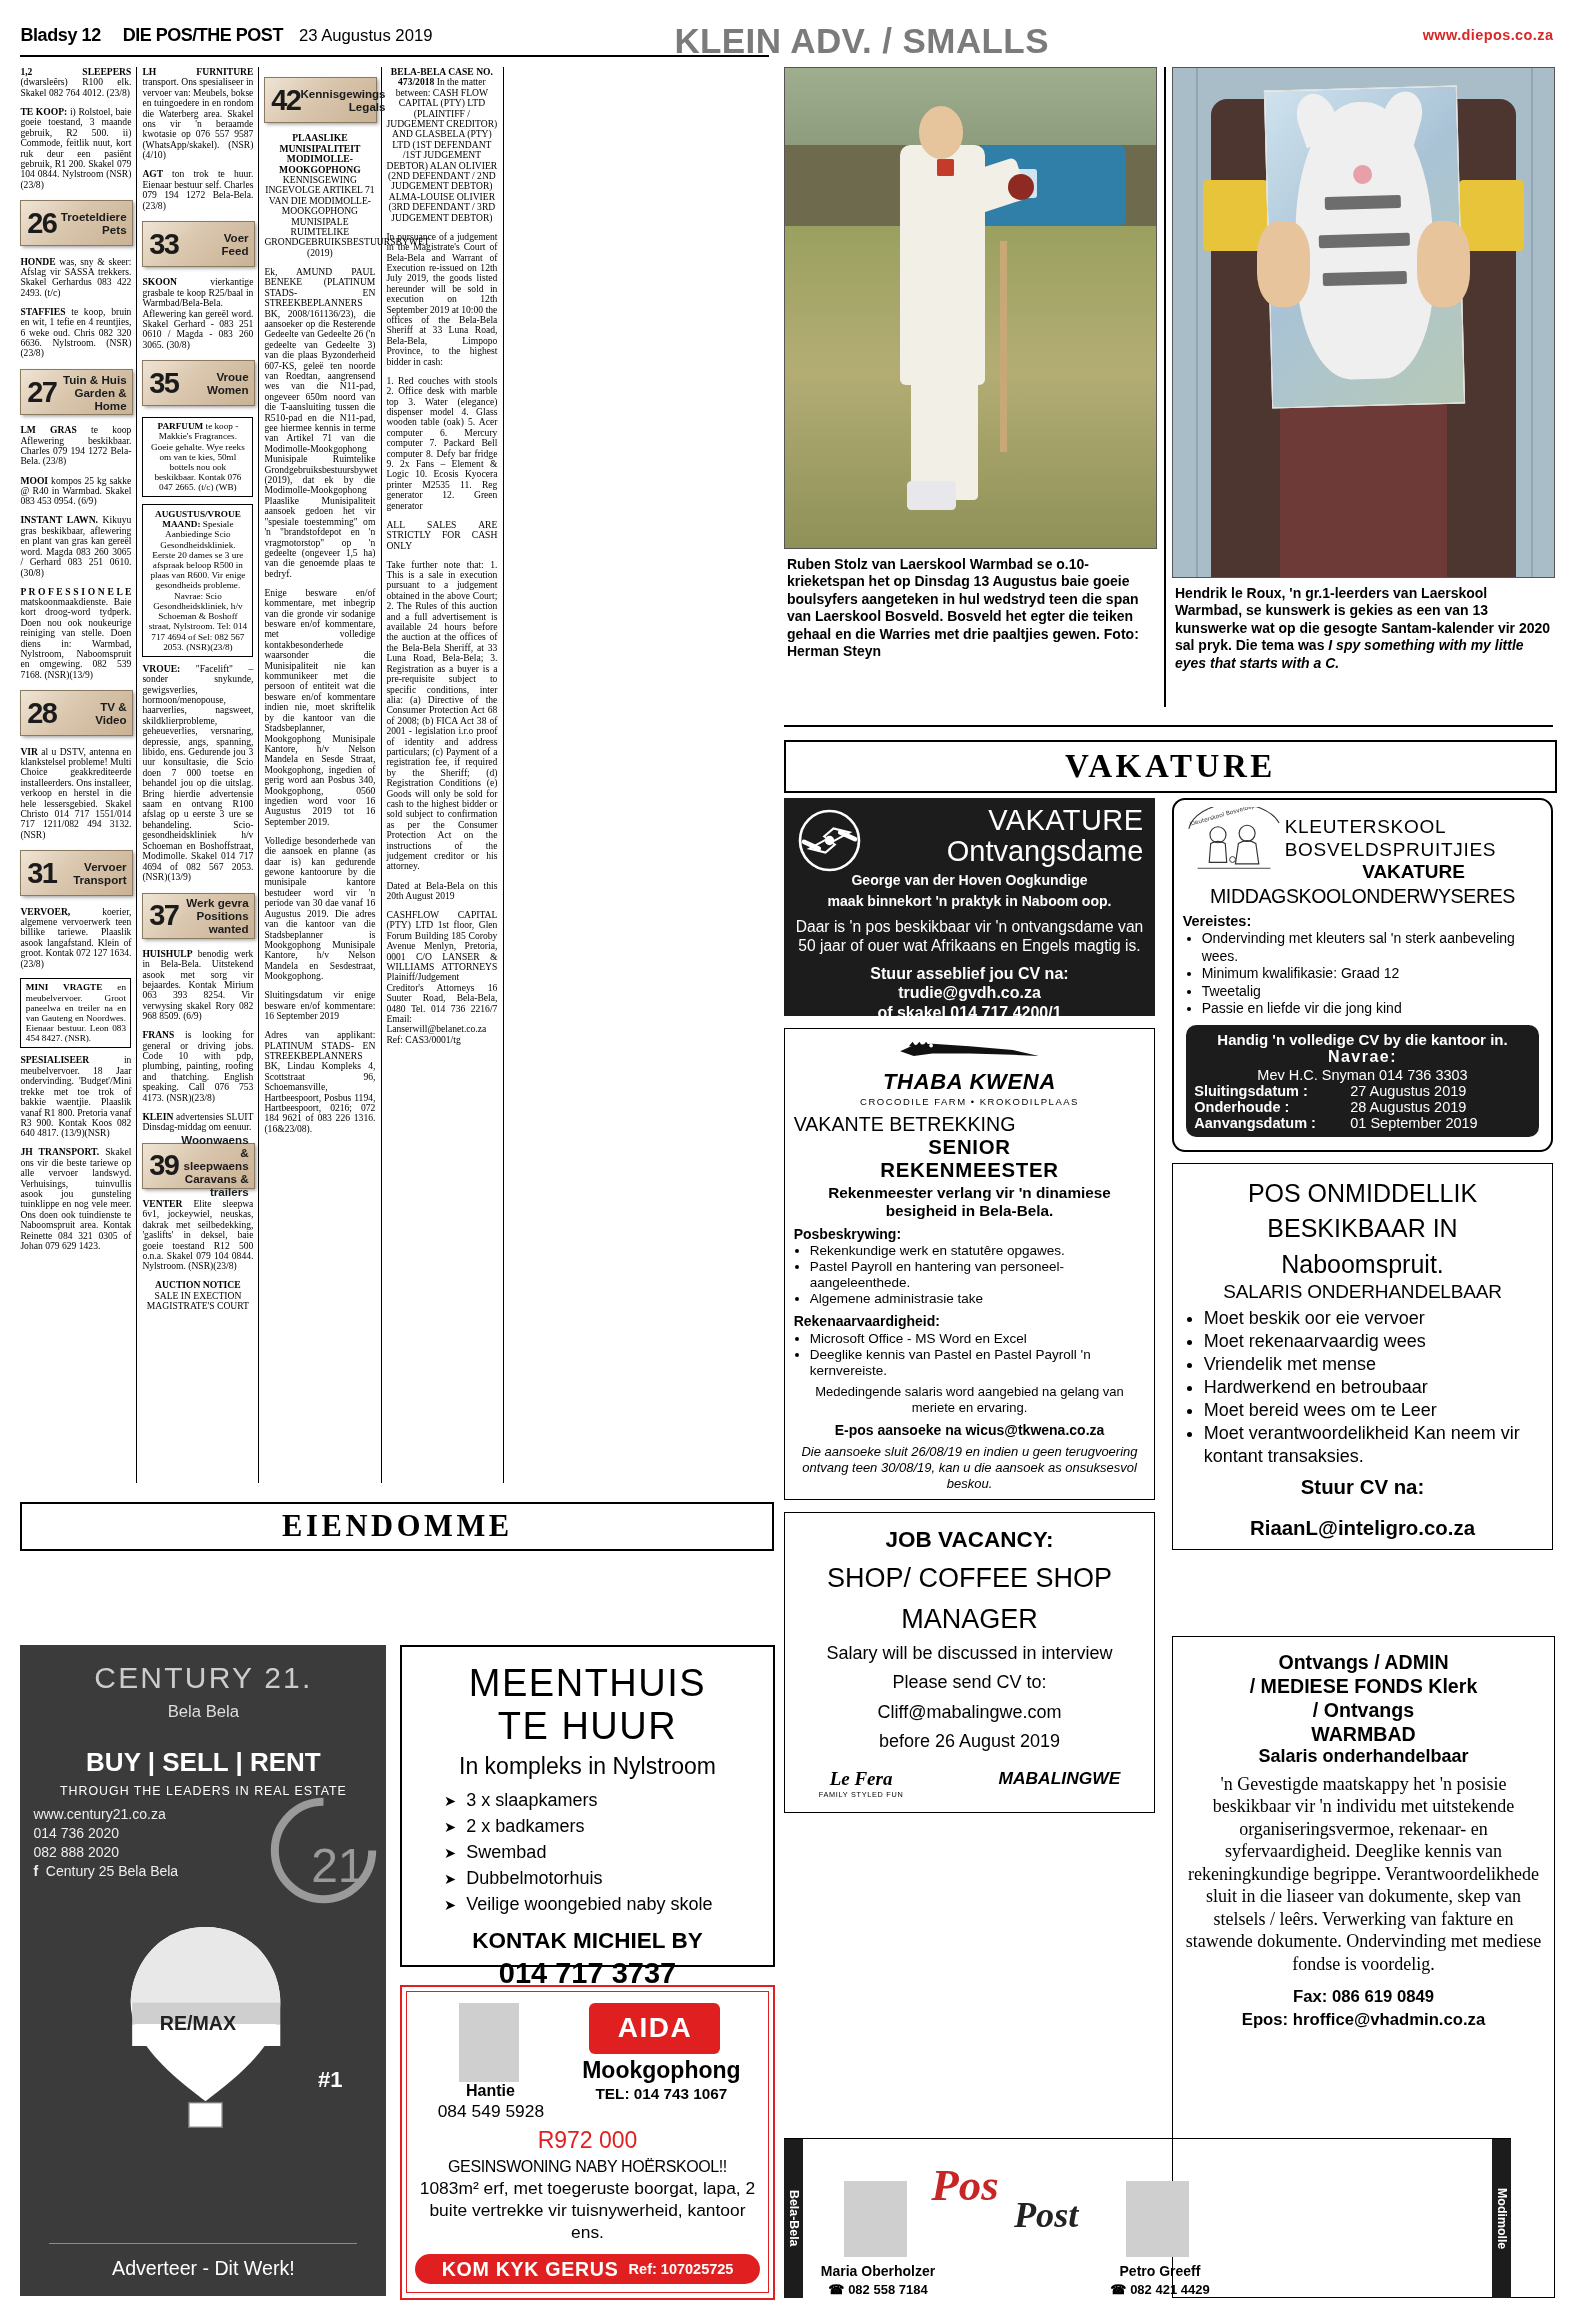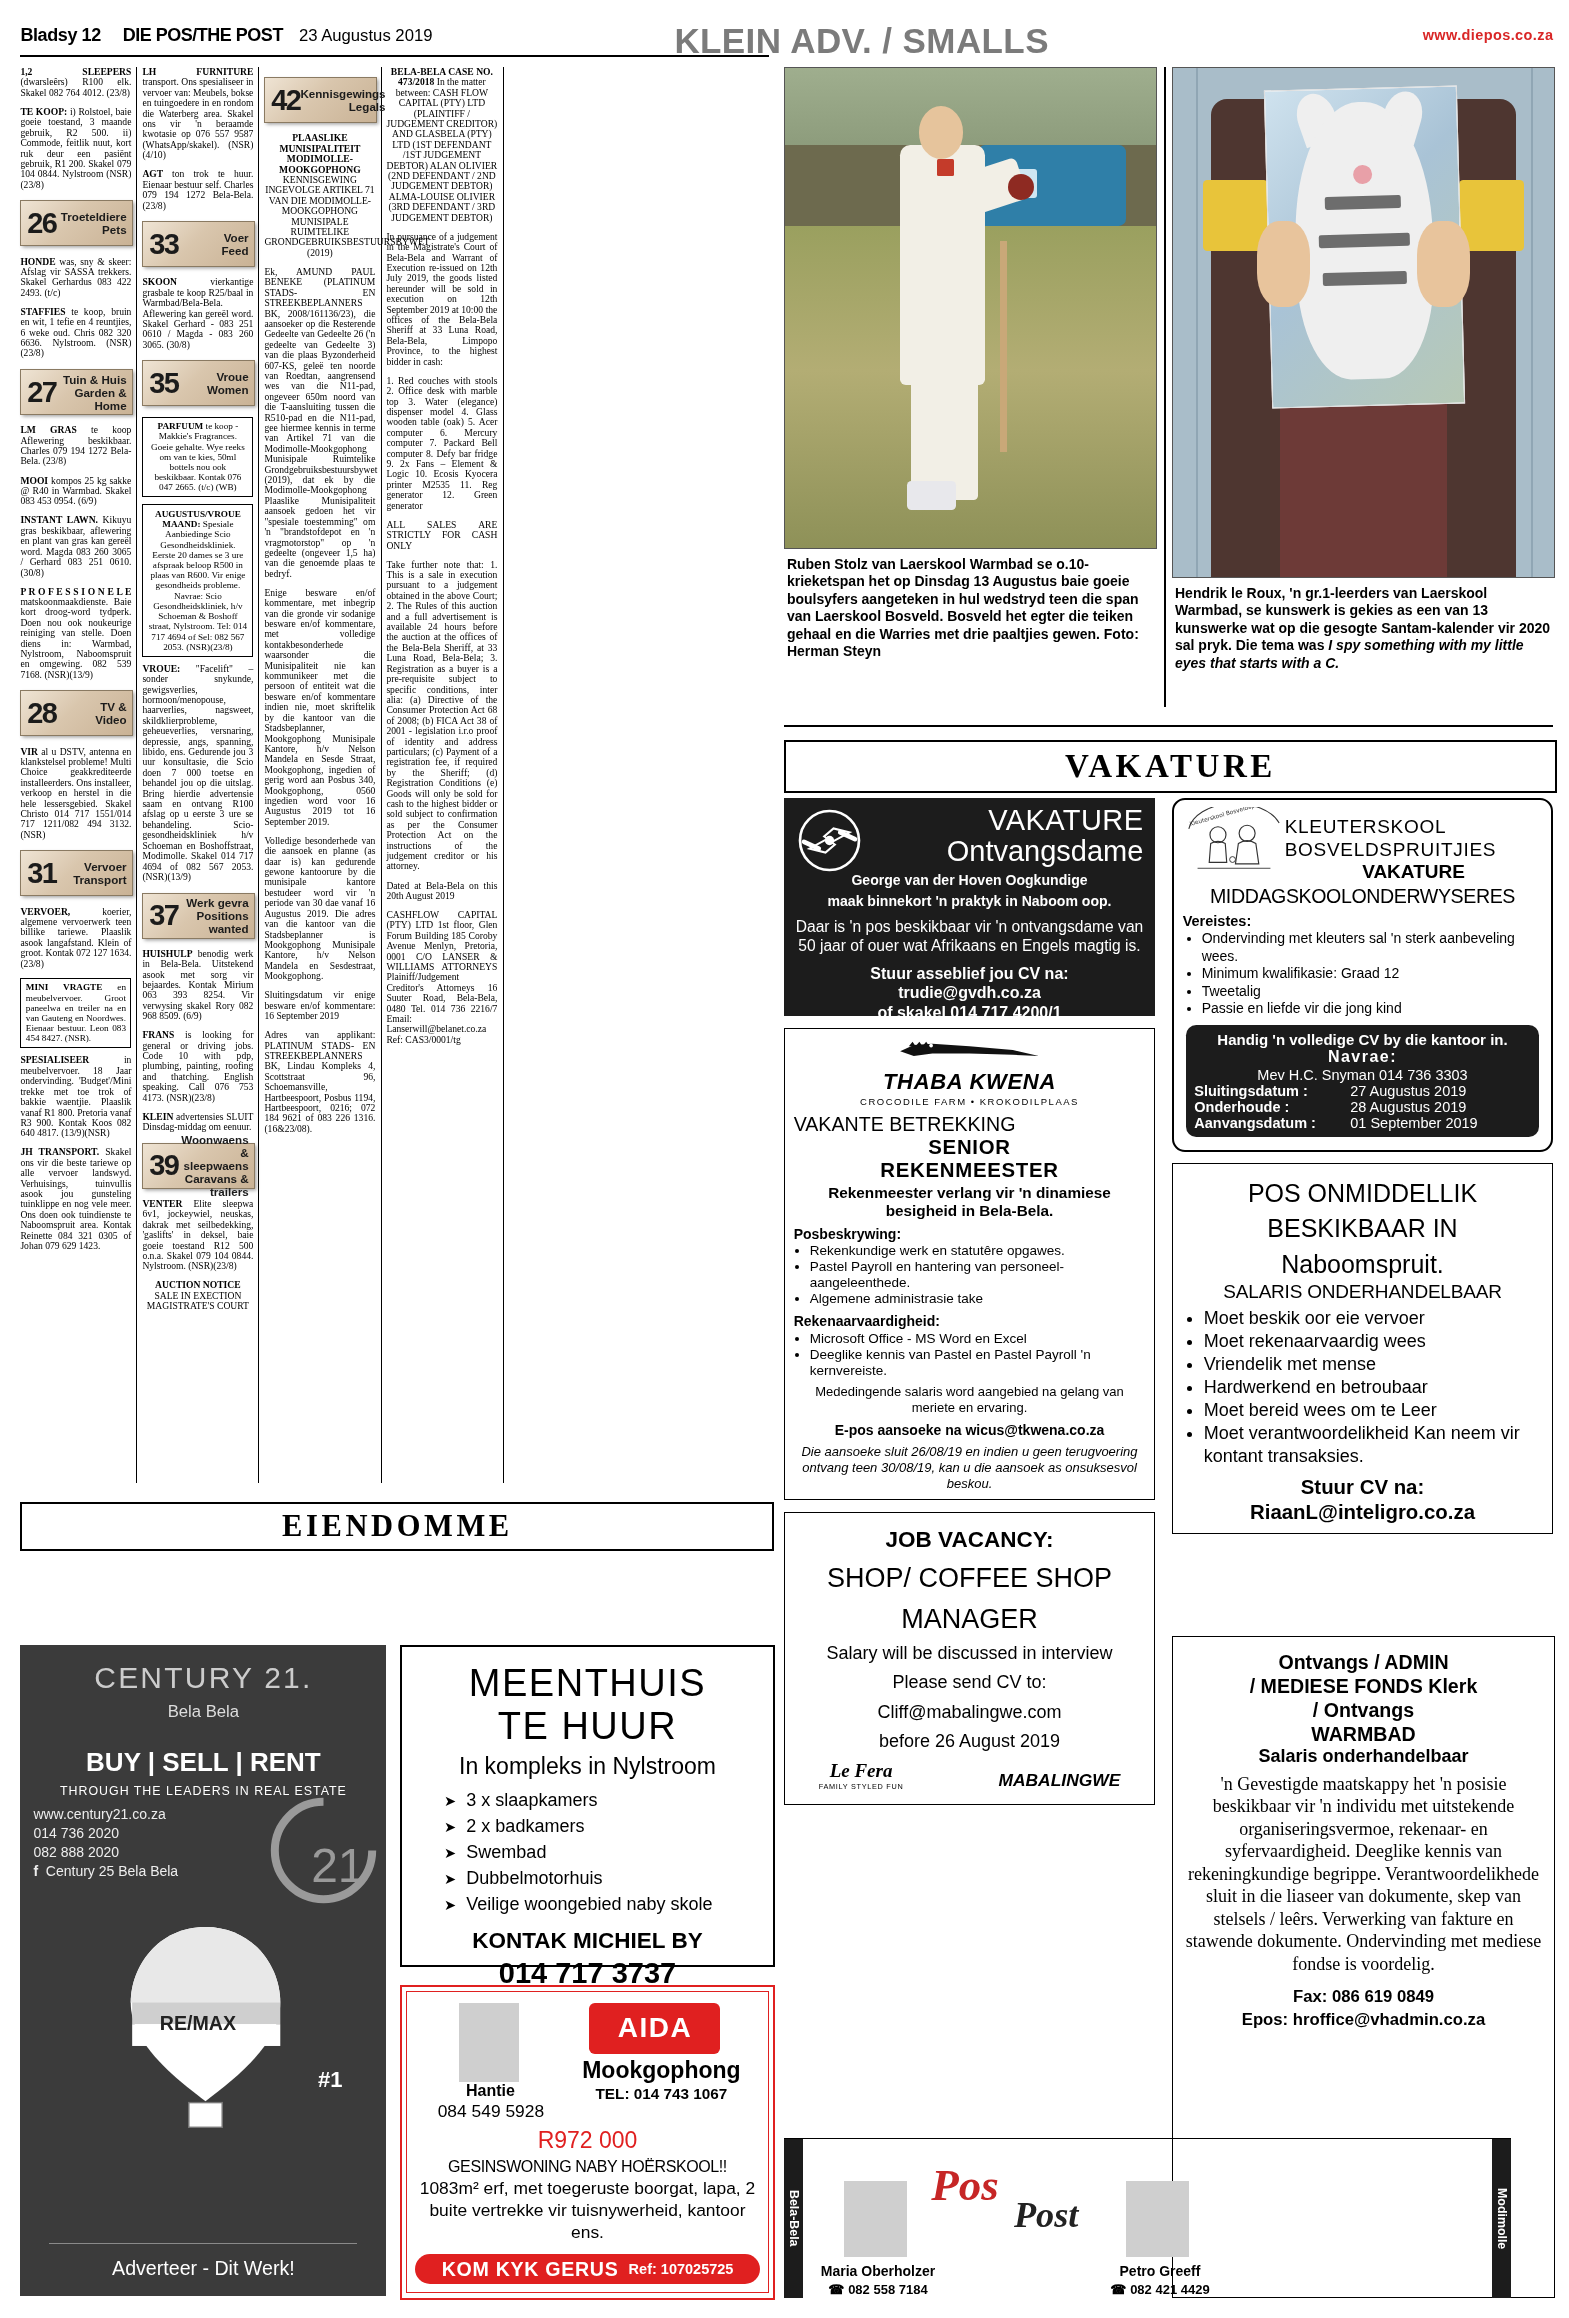--- a/index.html
+++ b/index.html
@@ -119,21 +119,21 @@
   .a2 .sh{font-family:"Liberation Sans",sans-serif;font-weight:bold;font-size:14px;margin-top:5.8px;}
   .a2 ul{margin:1.5px 0 0 0;padding-left:16px;font-family:"Liberation Sans",sans-serif;font-size:13.5px;line-height:16px;}
   .a2 .note{font-family:"Liberation Sans",sans-serif;font-size:13px;line-height:16px;text-align:center;margin-top:5.8px;padding:0 7.3px;}
   .a2 .em{font-family:"Liberation Sans",sans-serif;font-weight:bold;font-size:14px;text-align:center;margin-top:5.8px;}
   .a2 .ital{font-family:"Liberation Sans",sans-serif;font-style:italic;font-size:13px;line-height:16px;text-align:center;margin-top:5.8px;}
 
   
   .a3 .t{font-family:"Liberation Sans",sans-serif;font-weight:bold;font-size:22.5px;text-align:center;margin-top:7.3px;}
   .a3 .b{font-family:"Liberation Sans",sans-serif;font-size:27px;line-height:32px;text-align:center;margin-top:8.7px;}
   .a3 .n{font-family:"Liberation Sans",sans-serif;font-size:18px;line-height:22px;text-align:center;margin-top:7.3px;}
-  .a3 .logos{display:flex;justify-content:space-around;align-items:flex-end;margin-top:8px;padding-bottom:5.8px;gap:45px;}
+  .a3 .logos{display:flex;justify-content:space-around;align-items:flex-start;margin-top:16px;padding-bottom:5.8px;gap:45px;}
 
   
   .a4{border-radius:13px;border:2.2px solid #000;}
   .a4 .row{display:flex;align-items:flex-start;}
   .a4 .kidlogo{width:102px;height:73px;flex:0 0 102px;}
   .a4 .ttl{font-family:"Liberation Sans",sans-serif;font-size:19px;line-height:23px;letter-spacing:0.7px;padding-top:7.3px;}
   .a4 .vak{font-family:"Liberation Sans",sans-serif;font-weight:bold;font-size:19px;text-align:center;}
   .a4 .mid{font-family:"Liberation Sans",sans-serif;font-size:19.6px;text-align:center;letter-spacing:-0.4px;margin-top:2.9px;}
   .a4 .sub{font-family:"Liberation Sans",sans-serif;font-weight:bold;font-size:17.4px;line-height:21px;text-align:center;}
   .a4 .ver{font-family:"Liberation Sans",sans-serif;font-weight:bold;font-size:14.5px;margin-top:4.4px;}
@@ -559,21 +559,21 @@
           <div class="s">SALARIS ONDERHANDELBAAR</div>
           <ul id="po-list">
               <li>Moet beskik oor eie vervoer</li>
               <li>Moet rekenaarvaardig wees</li>
               <li>Vriendelik met mense</li>
               <li>Hardwerkend en betroubaar</li>
               <li>Moet bereid wees om te Leer</li>
               <li>Moet verantwoordelikheid Kan neem vir kontant transaksies.</li>
             </ul>
           <div class="cv">Stuur CV na:</div>
-          <div class="cv" style="margin-top:0">RiaanL@inteligro.co.za</div>
+          <div class="cv" style="margin-top:16px">RiaanL@inteligro.co.za</div>
         </div>
       </div>
 
     </div>
   </div>
 
   <div class="a6box adbox a6">
     <div class="inner">
       <div class="t">Ontvangs / ADMIN</div>
       <div class="t" style="margin-top:0">/ MEDIESE FONDS Klerk</div>

